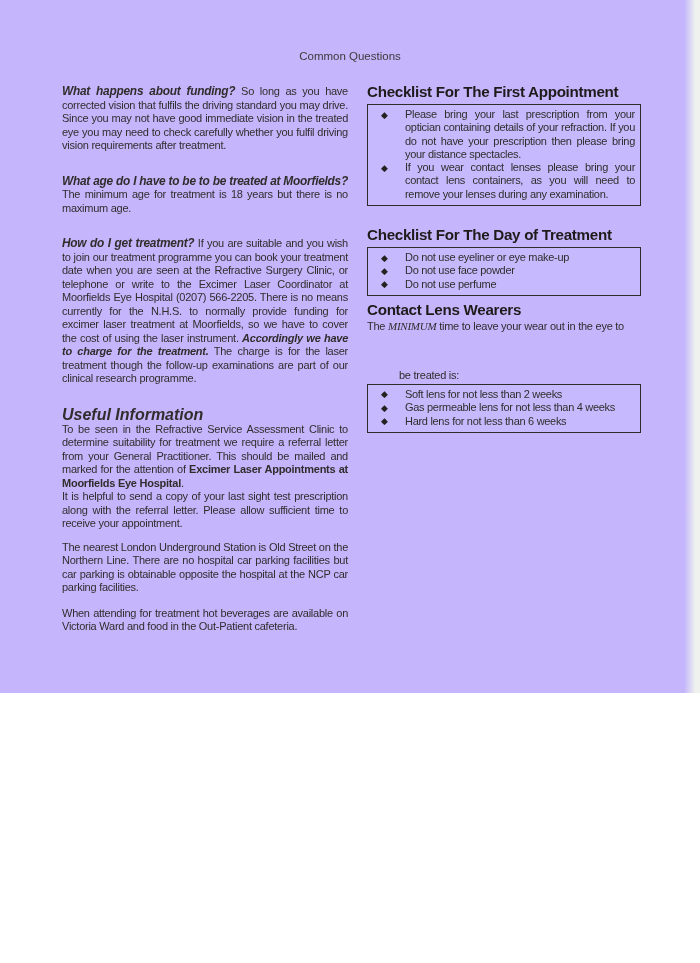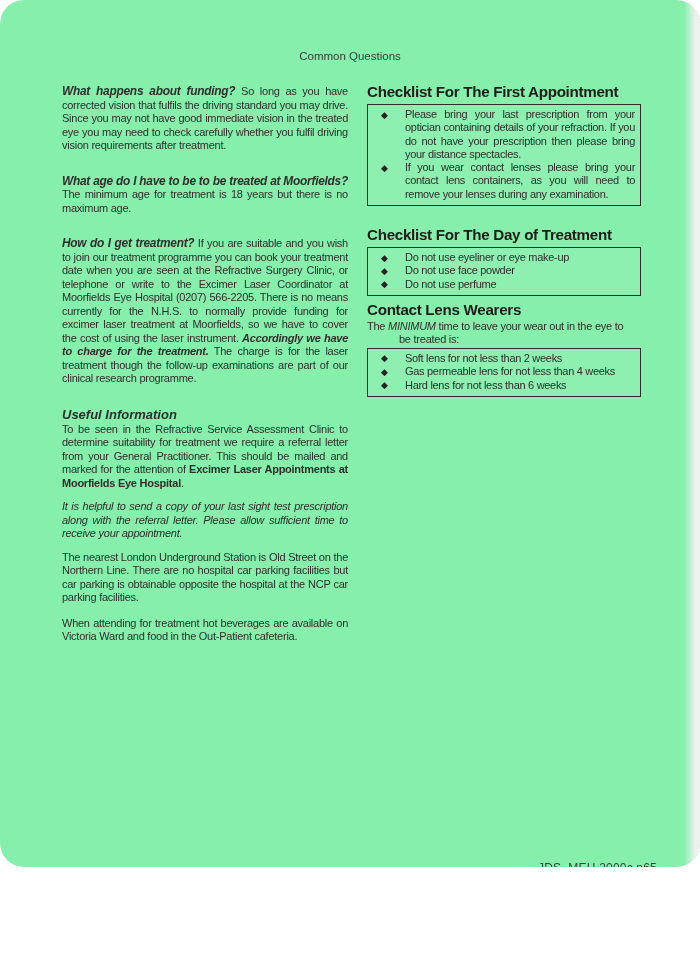--- a/index.html
+++ b/index.html
@@ -1,23 +1,22 @@
 <!DOCTYPE html>
 <html><head>
 <meta charset="utf-8">
 <style>
   html,body{margin:0;padding:0;}
   .page{
     position:relative;
-    width:700px;height:867px;
-    background:#86efac;
+    width:700px;height:693px;
+    background:#c4b5fd;
     font-family:"Liberation Sans","DejaVu Sans",sans-serif;
     color:#2f2e2c;
     overflow:hidden;
-    border-radius:24px;
   }
   
   .edge-right{
     position:absolute;top:0;right:0;width:16px;height:963px;
     background:linear-gradient(to right, rgba(238,241,238,0), #eef1ee 70%);
   }
   .edge-bottom-line{
     position:absolute;top:949px;left:26px;width:664px;height:1px;
     background:#a9a8a1;
   }
@@ -43,23 +42,23 @@
     font-weight:bold;font-style:italic;font-size:11.9px;
   }
   .m-q1{margin-top:85px;}
   .m-q2{margin-top:22px;}
   .m-q3{margin-top:26px;}
   .m-q4{margin-top:22px;}
   .bold-italic{font-weight:bold;font-style:italic;}
   .bold{font-weight:bold;}
   .useful-heading{
     margin:22px 0 1px 0;
-    font-weight:bold;font-style:italic;font-size:13px;line-height:14px;
+    font-weight:bold;font-style:italic;font-size:16px;line-height:14px;
   }
-  .m-p2{margin-top:10px;font-style:italic;}
+  .m-p2{}
   .m-p3{margin-top:10px;}
   .m-p4{margin-top:12px;}
   .box-heading{
     margin:0;font-size:15.2px;font-weight:bold;color:#1d1c1a;
     line-height:18px;white-space:nowrap;letter-spacing:-0.3px;
   }
   .m-h1{margin-top:83px;}
   .m-h2{margin-top:20px;}
   .m-h3{margin-top:5px;}
   .check-box{
@@ -75,22 +74,22 @@
     font-size:11px;line-height:13.3px;letter-spacing:-0.3px;
     text-align:justify;
   }
   .check-item .diamond{
     position:absolute;left:13px;top:0.5px;
     font-size:9px;font-style:normal;color:#242321;
   }
   .contact-intro{
     margin-top:1px;font-size:11px;line-height:13px;letter-spacing:-0.25px;
   }
-  .contact-intro .line2{padding-left:32px;}
-  .contact-intro em{font-style:italic;}
+  .contact-intro .line2{padding-left:32px;margin-top:36px;}
+  .contact-intro em{font-style:italic;font-family:Liberation Serif, serif;}
   .footer-code{
     position:absolute;top:861px;left:538px;
     font-size:12px;color:#403f3d;white-space:pre;letter-spacing:0.2px;
   }
   .page-number{
     position:absolute;top:879px;left:0;width:700px;
     text-align:left;font-size:11px;color:#333230;
   }
 </style>
 </head>

